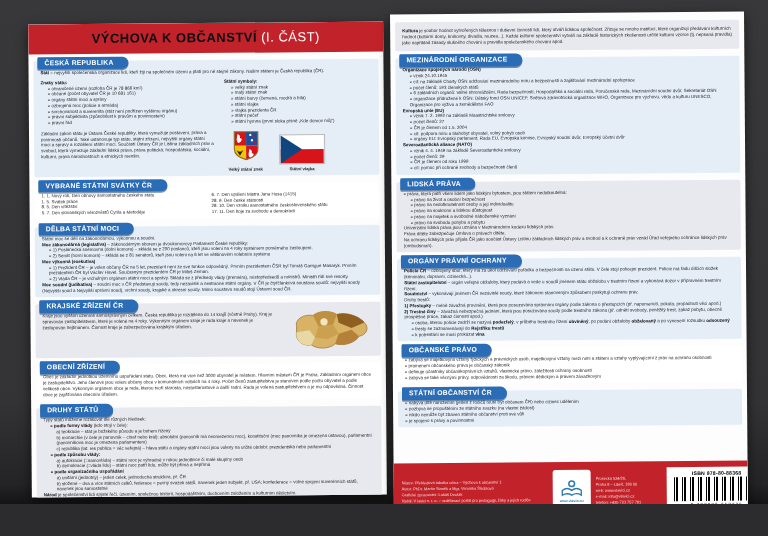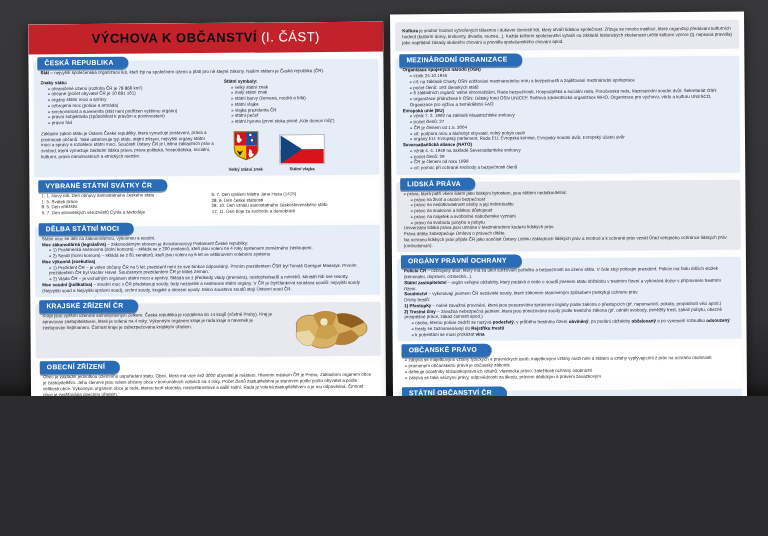--- a/index.html
+++ b/index.html
@@ -1,19 +1,19 @@
 <!DOCTYPE html>
 <html><head>
 <meta charset="utf-8">
 <style>
   * { box-sizing: border-box; margin: 0; padding: 0; }
   html,body { width:768px; height:536px; }
   body { font-family:"Liberation Sans", sans-serif; background:#2c2c2e; }
 
-  .stage { position:relative; width:768px; height:396px; overflow:hidden;
+  .stage { position:relative; width:768px; height:504px; overflow:hidden;
            background:linear-gradient(#38383a, #333335 80%, #242426 96%, #141415); }
 
   .page { position:absolute; background:#fdfdfd; overflow:hidden;
           box-shadow:0 4px 12px rgba(0,0,0,.6); }
   .page-front { left:30px; top:23px; width:355px; height:473px; transform:rotate(-.45deg); }
   .page-back  { left:392px; top:13px; width:354px; height:507px; transform:rotate(-.45deg); }
 
   .titlebar { height:30px; background:#c2232b; color:#fff; text-align:center;
               line-height:30px; font-size:13px; letter-spacing:.5px; }
   .titlebar b { font-weight:bold; }

